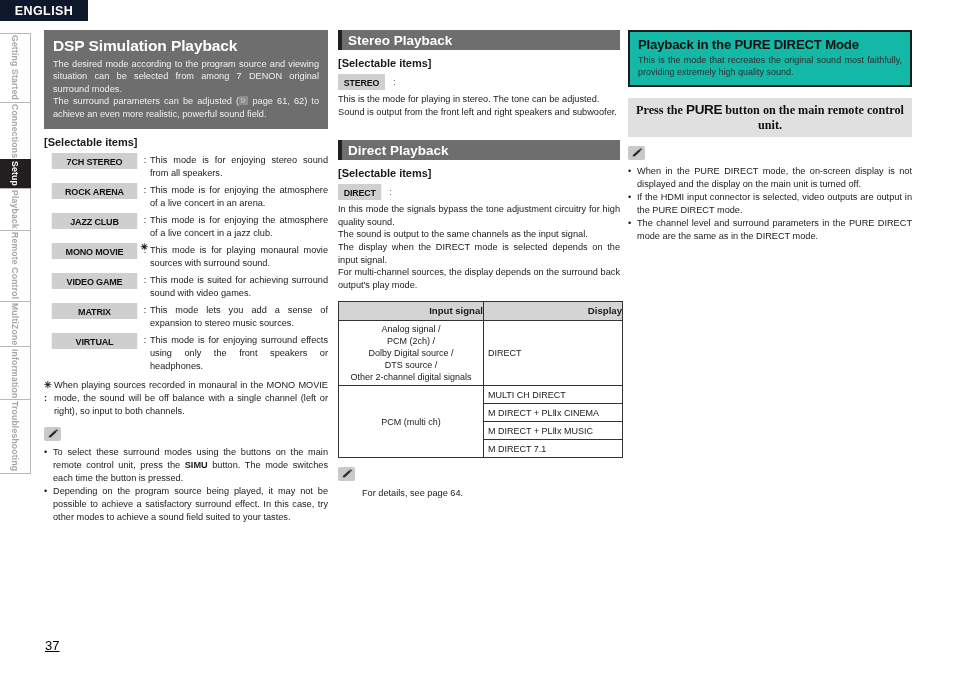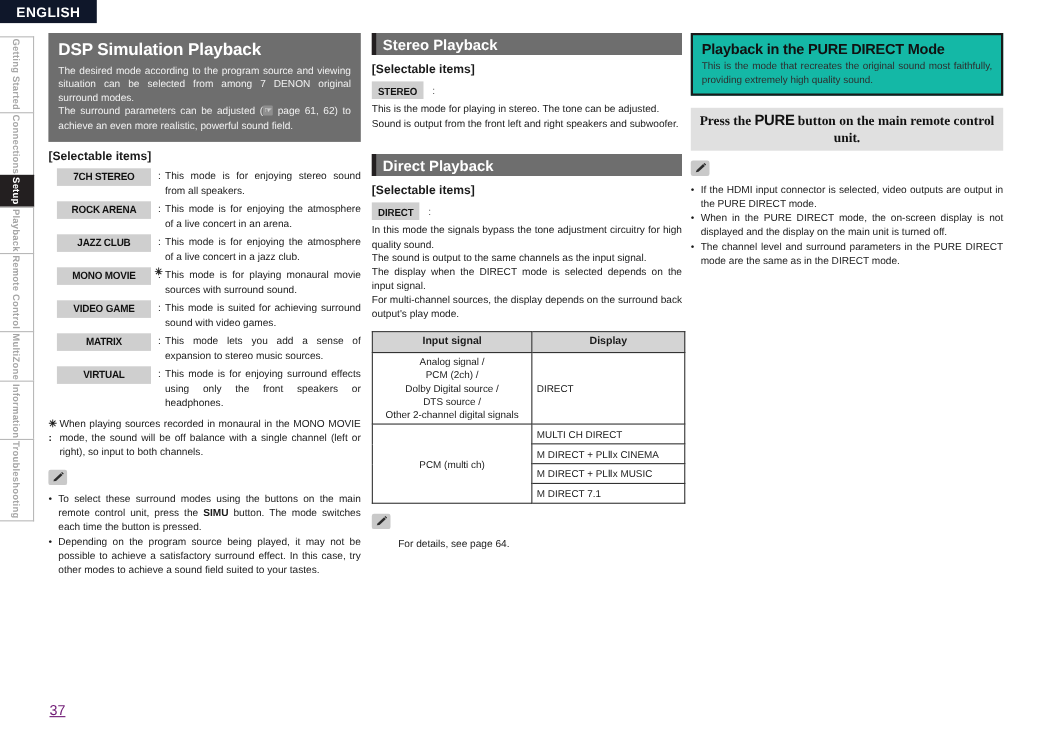--- a/index.html
+++ b/index.html
@@ -257,21 +257,21 @@
   }
   table.sig th, table.sig td {
     border: 1px solid #333333;
     font-size: 9px;
     line-height: 12px;
     padding: 2px 4px;
   }
   table.sig th {
     background: #d4d4d4;
     font-weight: bold;
-    text-align: center;
+    text-align: right;
     font-size: 9.6px;
     padding: 3px 0;
   }
   td.sig-in {
     text-align: center;
     vertical-align: middle;
   }
   td.sig-out {
     text-align: left;
     vertical-align: middle;
@@ -320,21 +320,21 @@
     font-weight: bold;
     letter-spacing: -0.3px;
   }
 
   
   .page-num {
     position: absolute;
     left: 45px;
     bottom: 22px;
     font-size: 13px;
-    color: #701a75;
+    color: #000000;
     text-decoration: underline;
   }
 
   
   .hand-ref {
     display: inline-block;
     background: #8f8f8f;
     color: #ffffff;
     font-size: 8px;
     line-height: 9px;
@@ -541,20 +541,20 @@
     <span>Press the </span><span class="pure">PURE</span><span> button on the main remote control unit.</span>
   </div>
 
   <div class="pencil">
     <svg width="12" height="10" viewBox="0 0 12 10">
       <path d="M1.5 8.5 L2.4 6.6 L8.2 1.2 L9.8 2.8 L4.0 8.2 Z" fill="#2b2b2b"></path>
       <path d="M8.6 0.8 L10.2 2.4 L11.0 1.6 L9.4 0.2 Z" fill="#2b2b2b"></path>
     </svg>
   </div>
   <ul class="note-list" id="col3-notes">
+      <li>When in the PURE DIRECT mode, the on-screen display is not displayed and the display on the main unit is turned off.</li>
       <li>If the HDMI input connector is selected, video outputs are output in the PURE DIRECT mode.</li>
-      <li>When in the PURE DIRECT mode, the on-screen display is not displayed and the display on the main unit is turned off.</li>
       <li>The channel level and surround parameters in the PURE DIRECT mode are the same as in the DIRECT mode.</li>
     </ul>
 
 </div>
 
 <div class="page-num">37</div>
 
 </body></html>

